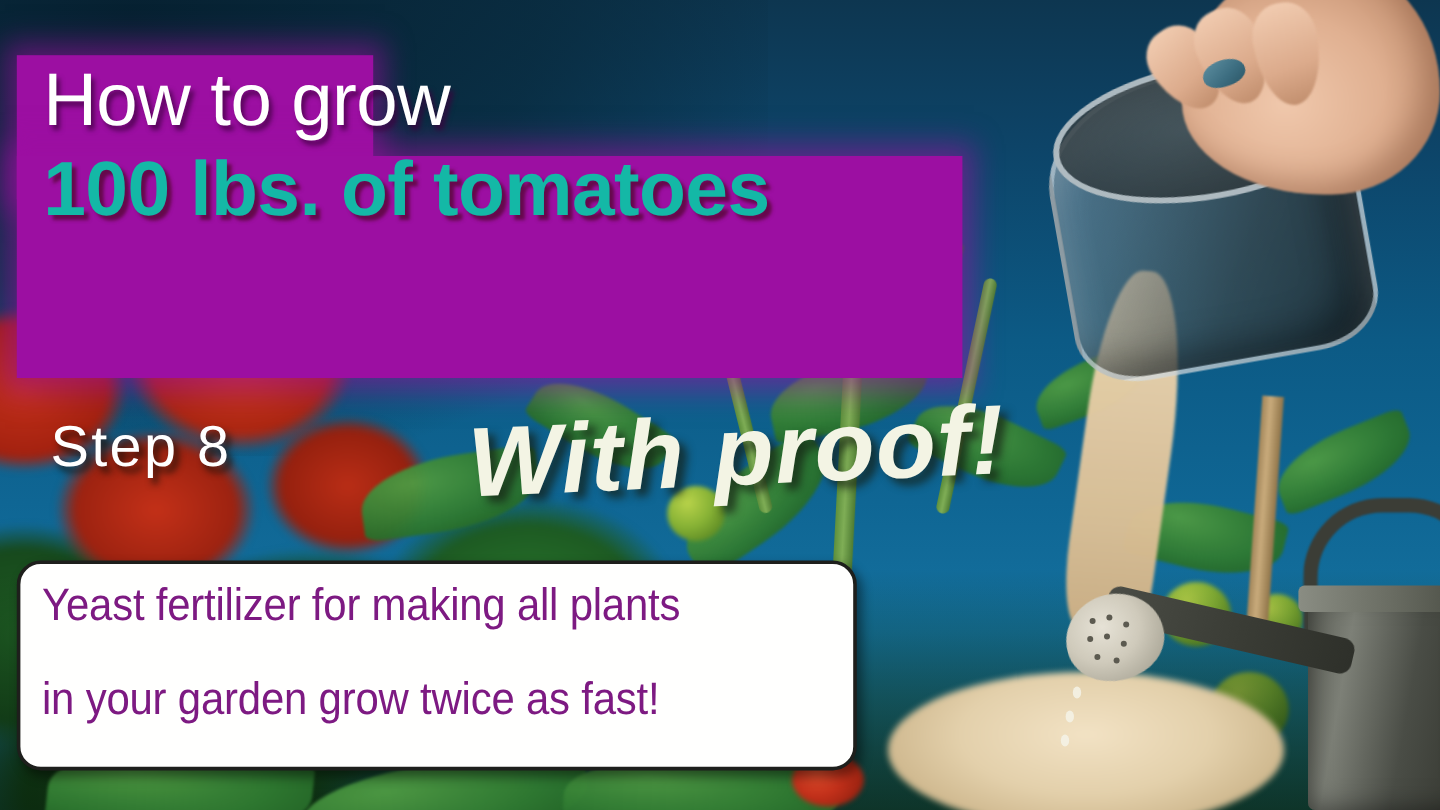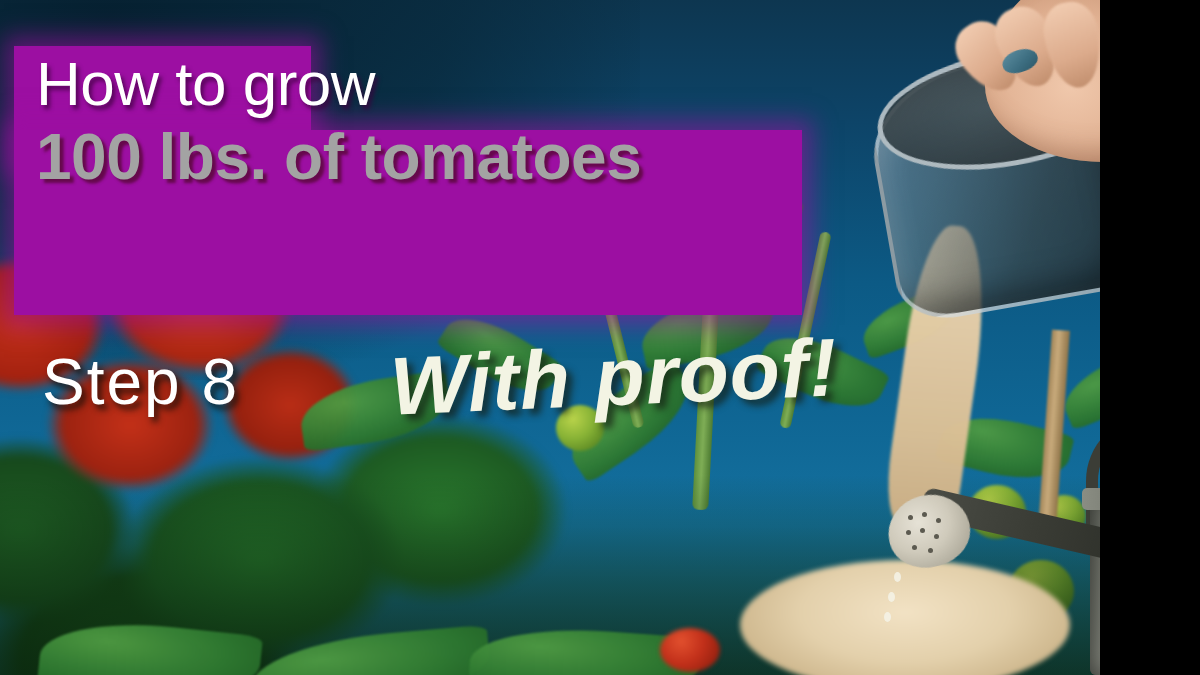--- a/index.html
+++ b/index.html
@@ -2,21 +2,21 @@
 <html><head>
 <meta charset="utf-8">
 <style>
   html, body {
     margin: 0;
     padding: 0;
     background: #000;
   }
   #thumb {
     position: relative;
-    width: 1100px;
+    width: 1200px;
     height: 675px;
     overflow: hidden;
     font-family: "Liberation Sans", sans-serif;
     background: #0b4a6e;
   }
 
   
   .bg { position:absolute; inset:0; overflow:hidden; }
 
   
@@ -208,33 +208,33 @@
     line-height: 1.02;
     font-weight: 400;
     letter-spacing:-.5px;
     white-space:nowrap;
   }
   .t-white {
     color:#ffffff;
     text-shadow: 3px 4px 4px rgba(60,0,62,.75);
   }
   .t-yellow {
-    color:#a3a3a3;
+    color:#14b8a6;
     font-weight:700;
     font-size:64px;
     text-shadow: 4px 4px 3px rgba(92,8,60,.85);
   }
   .t-l1 { margin-top: 6px; }
   .t-l2 { margin-top: 10px; }
   .t-l3 { margin-top: 10px; }
 
   
   .step {
     position:absolute; left:42px; top:345px;
-    font-size:64px; color:#ffffff;
+    font-size:48px; color:#ffffff;
     letter-spacing:2px;
     text-shadow: 4px 5px 6px rgba(25,15,8,.85);
     z-index:5;
     white-space:nowrap;
   }
   .proof {
     position:absolute; left:390px; top:330px;
     font-size:82px; font-style:italic; font-weight:700;
     color:#f3f4e4;
     letter-spacing:1px;
@@ -340,14 +340,18 @@
 
   <div class="title-block">
     <div class="t-line t-white t-l1">How to grow</div>
     <div class="t-line t-yellow t-l2">100 lbs. of tomatoes</div>
   </div>
 
   <div class="step">Step 8</div>
 
   <div class="proof">With proof!</div>
 
+  <div class="caption-box">
+    <div class="caption-line one">Yeast fertilizer for making all plants</div>
+    <div class="caption-line two">in your garden grow twice as fast!</div>
+  </div>
 
 </div>
 
 </body></html>

